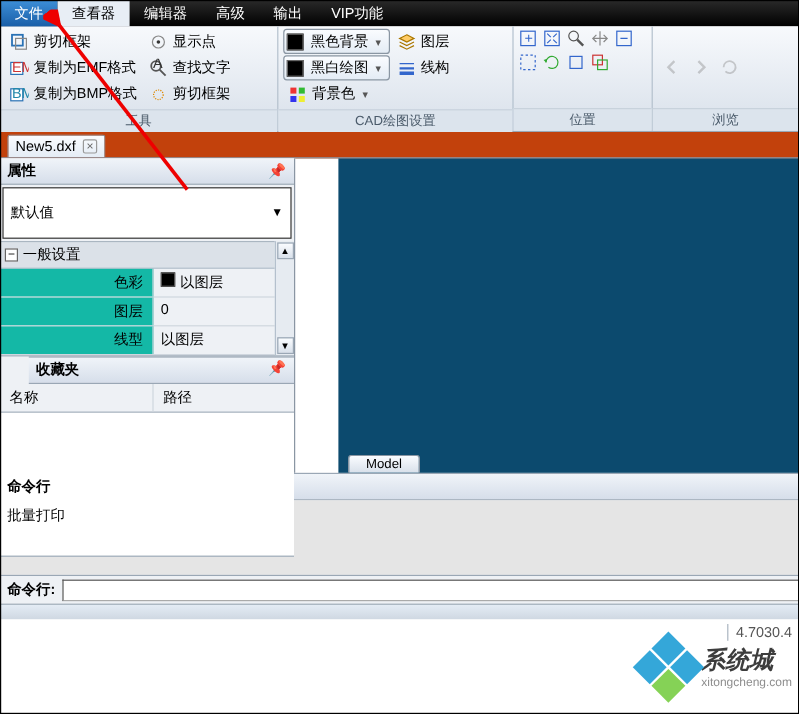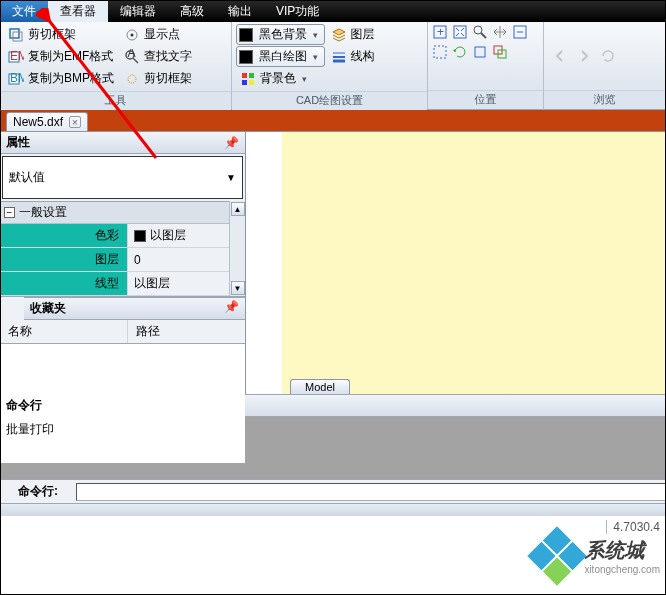--- a/index.html
+++ b/index.html
@@ -34,41 +34,41 @@
 .leftpane { width: 246px; background: #eef1f5; border-right: 1px solid #8a96a3; display: flex; flex-direction: column; }
 .panelhdr { background: linear-gradient(#f0f4f9,#d6deea); border-bottom: 1px solid #9aa7b5; padding: 2px 6px; display: flex; justify-content: space-between; align-items: center; font-weight: bold; }
 .panelhdr .pin { font-size: 12px; color: #333; cursor: pointer; }
 .combo { margin: 2px; border: 1px solid #333; background: #fff; display: flex; align-items: center; justify-content: space-between; padding: 12px 6px; }
 .combo .arr { font-size: 10px; }
 .proptbl { border-top: 1px solid #9aa7b5; }
 .proptbl .section { background: #dbe1e8; border-bottom: 1px solid #b4c0cd; padding: 2px 4px; display: flex; align-items: center; gap: 4px; }
 .proptbl .section .tgl { width: 11px; height: 11px; border: 1px solid #666; background: #fff; display: flex; align-items: center; justify-content: center; font-size: 10px; line-height: 1; }
 .proptbl .row { display: flex; border-bottom: 1px solid #cfd6de; }
 .proptbl .row .k { width: 128px; text-align: right; padding: 3px 8px; background: #14b8a6; border-right: 1px solid #cfd6de; }
-.proptbl .row .v { flex: 1; padding: 3px 6px; display: flex; align-items: center; gap: 4px; }
+.proptbl .row .v { flex: 1; padding: 3px 6px; display: flex; align-items: flex-start; gap: 4px; }
 .proptbl .row .v .swatch { width: 12px; height: 12px; background: #000; border: 1px solid #555; }
 .scrolltrack { width: 16px; background: #e6ebf1; border-left: 1px solid #b4c0cd; display: flex; flex-direction: column; align-items: center; }
 .scrolltrack .sbtn { width: 14px; height: 14px; background: linear-gradient(#fafcff,#d8e0ea); border: 1px solid #9aa7b5; margin: 1px; font-size: 8px; display: flex; align-items: center; justify-content: center; }
 .propwrap { display: flex; border-bottom: 1px solid #9aa7b5; }
 .propwrap .proptbl { flex: 1; }
 
 .favhdr { background: linear-gradient(#f0f4f9,#d6deea); border-top: 1px solid #9aa7b5; border-bottom: 1px solid #9aa7b5; padding: 2px 6px; display: flex; justify-content: space-between; font-weight: bold; margin-left: 24px; }
 .favcols { display: flex; border-bottom: 1px solid #9aa7b5; }
 .favcols div { padding: 3px 8px; }
 .favcols .c1 { width: 128px; border-right: 1px solid #cfd6de; }
 .favbody { flex: 1; background: #fff; min-height: 120px; border-bottom: 1px solid #9aa7b5; }
 
-.canvas { flex: 1; background: #fef9c3; position: relative; }
+.canvas { flex: 1; background: #0c4a6e; position: relative; }
 .modeltab { position: absolute; left: 8px; bottom: 0; background: linear-gradient(#fafcff,#d8e0ea); border: 1px solid #8a96a3; border-bottom: none; border-radius: 3px 3px 0 0; padding: 1px 14px; font-size: 11px; }
 
 
 .cmdhdr { background: linear-gradient(#f0f4f9,#d6deea); border-top: 1px solid #9aa7b5; border-bottom: 1px solid #9aa7b5; padding: 2px 6px; font-weight: bold; }
-.cmdout { height: 62px; background: #a3a3a3; padding: 4px 6px; }
+.cmdout { height: 62px; background: #e5e5e5; padding: 4px 6px; }
 .cmdline { display: flex; align-items: center; border-top: 1px solid #9aa7b5; background: #eef1f5; }
-.cmdline .lbl { padding: 3px 18px; font-weight: bold; }
+.cmdline .lbl { padding: 3px 6px; font-weight: bold; }
 .cmdline input { flex: 1; border: 1px inset #aaa; background: #fff; height: 18px; padding: 0 4px; }
 
 
 .status { height: 13px; background: linear-gradient(#e4ecf5,#cfd8e2); border-top: 1px solid #9aa7b5; display: flex; align-items: center; font-size: 10px; color: #555; padding: 0 6px; gap: 10px; }
 .status .seg { border-left: 1px solid #aab5c0; padding-left: 6px; margin-top: 33px; }
 
 
 .arrow { position: absolute; left: 36px; top: 8px; pointer-events: none; }
 
 

